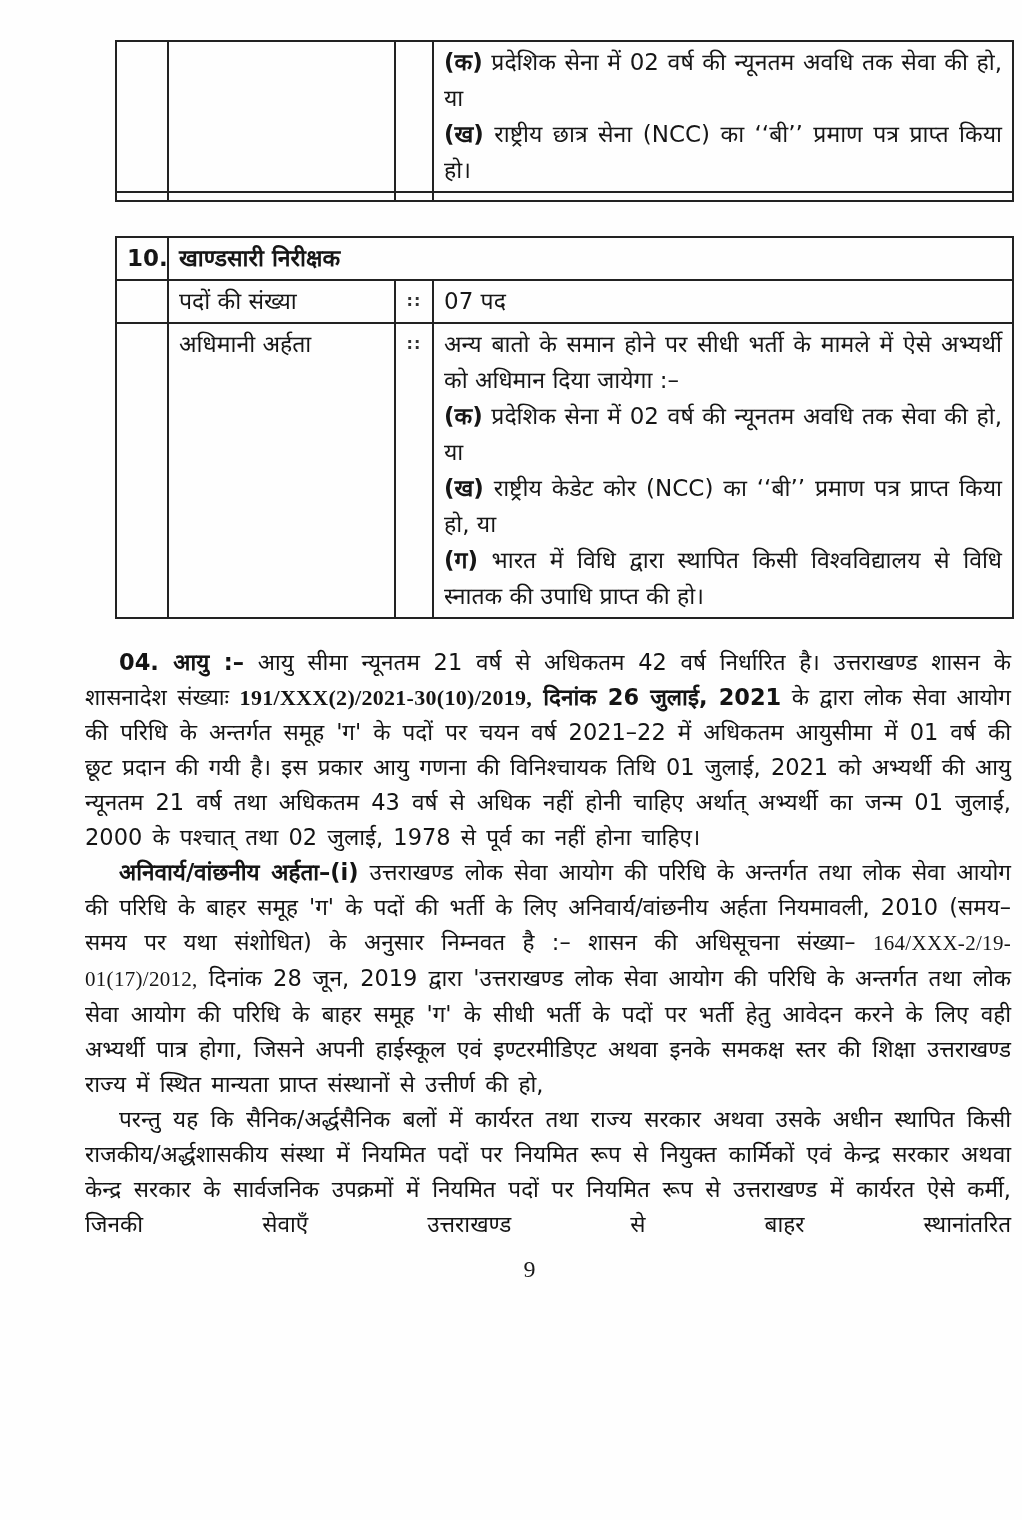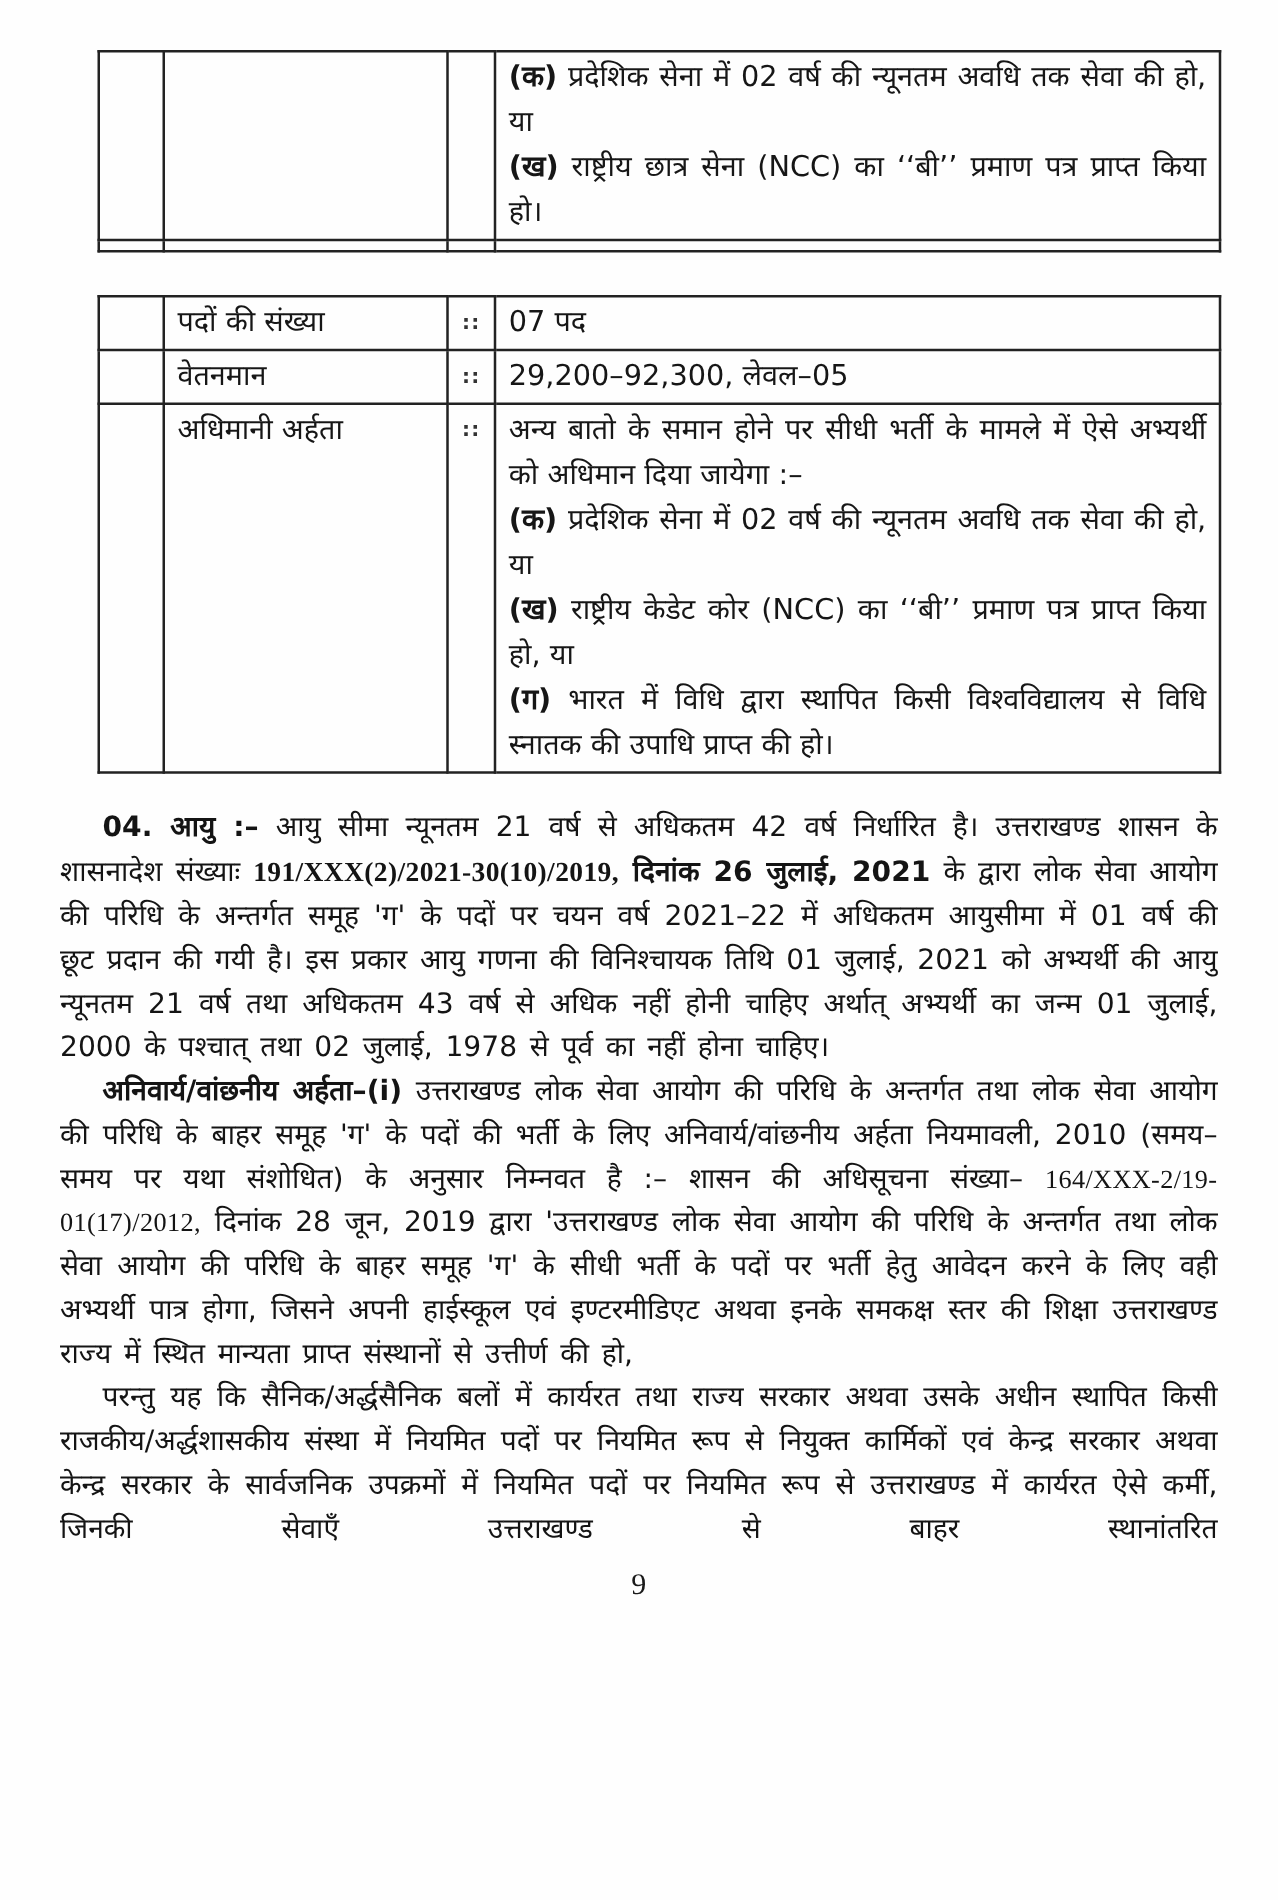--- a/index.html
+++ b/index.html
@@ -7,20 +7,21 @@
   body {
     width:1022px; height:1520px;
     font-family:"DejaVu Sans","Liberation Sans",sans-serif;
     color:#161616;
   }
   .page {
     position:relative;
     width:1022px; height:1520px;
     background:#fefefe;
     overflow:hidden;
+    padding-left:37px;
   }
 
   
   .doc-table {
     border-collapse:collapse;
     table-layout:fixed;
     margin-left:78px;
     width:897px;
     font-size:23px;
   }
@@ -117,31 +118,29 @@
     </table>
 
   <table class="doc-table t2">
     <colgroup>
       <col class="col-serial">
         <col class="col-label">
         <col class="col-sep">
         <col class="col-value">
     </colgroup>
     <tbody>
+        <tr class="row-s">
+      <td class="serial-cell">10.</td>
+      <td class="title-cell" colspan="3">खाण्डसारी निरीक्षक</td>
+    </tr>
     <tr class="row-s">
       <td></td>
       <td class="lbl">पदों की संख्या</td>
       <td class="sep-cell">::</td>
       <td>07 पद</td>
-    </tr>
-    <tr class="row-s">
-      <td></td>
-      <td class="lbl">वेतनमान</td>
-      <td class="sep-cell">::</td>
-      <td>29,200–92,300, लेवल–05</td>
     </tr>
     <tr>
       <td></td>
       <td class="lbl">अधिमानी अर्हता</td>
       <td class="sep-cell">::</td>
       <td>
         <div class="cell-text">अन्य बातो के समान होने पर सीधी भर्ती के मामले में ऐसे अभ्यर्थी को अधिमान दिया जायेगा :–</div>
         <div class="cell-line"><span class="marker">(क)</span><span> प्रदेशिक सेना में 02 वर्ष की न्यूनतम अवधि तक सेवा की हो, या</span></div>
         <div class="cell-line"><span class="marker">(ख)</span><span> राष्ट्रीय केडेट कोर (NCC) का ‘‘बी’’ प्रमाण पत्र प्राप्त किया हो, या</span></div>
         <div class="cell-line"><span class="marker">(ग)</span><span> भारत में विधि द्वारा स्थापित किसी विश्वविद्यालय से विधि स्नातक की उपाधि प्राप्त की हो।</span></div>

